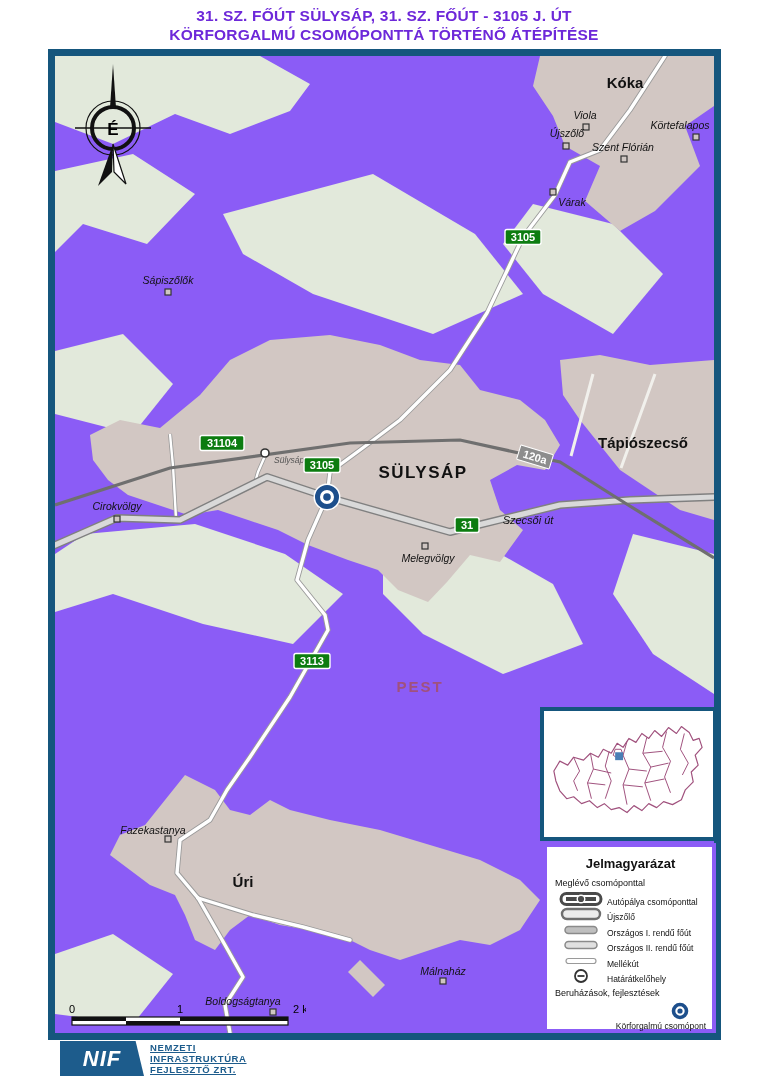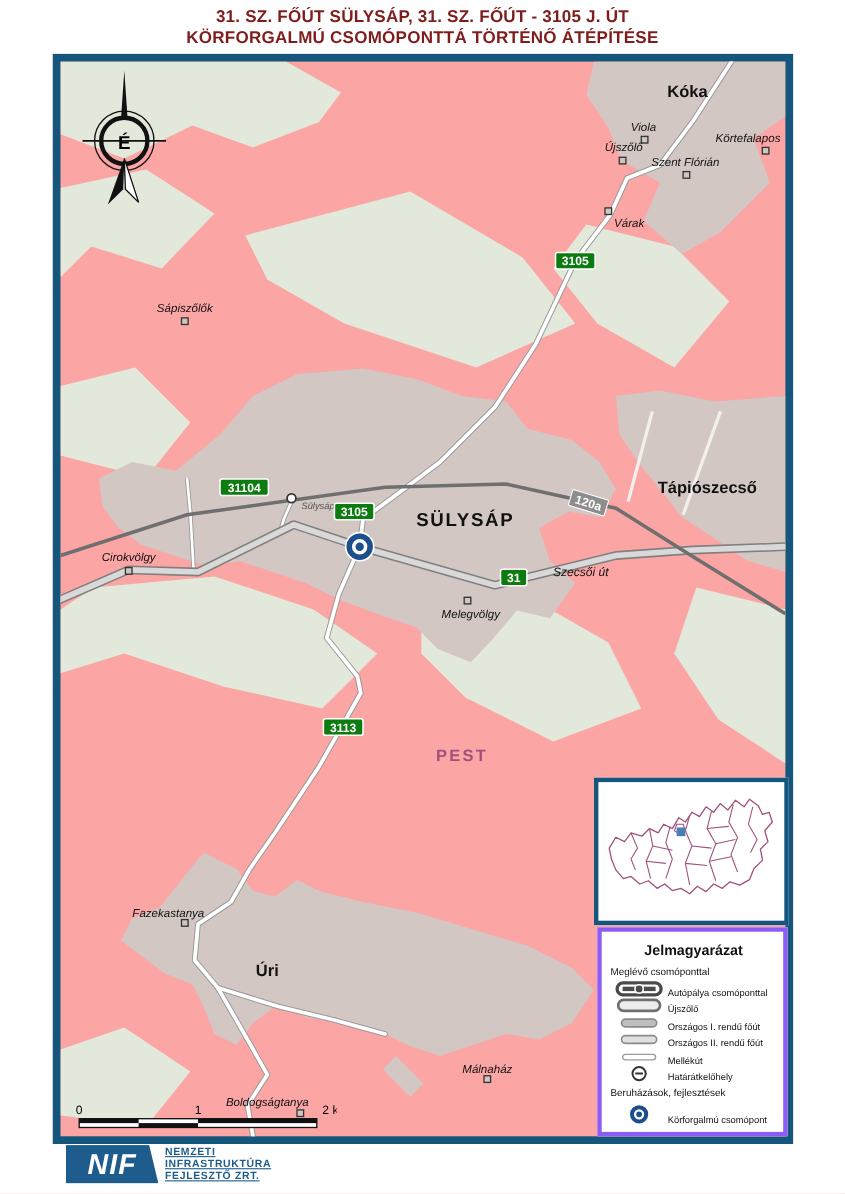--- a/index.html
+++ b/index.html
@@ -1,21 +1,21 @@
 <!DOCTYPE html>
 <html><head>
 <meta charset="utf-8">
 <style>
   html,body{margin:0;padding:0;background:#fff;}
   .page{position:relative;width:768px;height:1085px;background:#fff;overflow:hidden;
         font-family:"Liberation Sans",sans-serif;}
   .title{position:absolute;top:6px;left:0;width:100%;text-align:center;
-         color:#7f1d1d;font-weight:bold;font-size:15.5px;line-height:19px;letter-spacing:.2px;}
+         color:#6d28d9;font-weight:bold;font-size:15.5px;line-height:19px;letter-spacing:.2px;}
   .map-frame{position:absolute;left:48px;top:49px;width:673px;height:991px;
-             border:7px solid #15567d;box-sizing:border-box;background:#fca5a5;}
+             border:7px solid #15567d;box-sizing:border-box;background:#8b5cf6;}
   .map-svg{position:absolute;left:0;top:0;}
   
   .rail{fill:none;stroke:#6f6f6f;stroke-width:3.2;}
   .rcase{fill:none;stroke:#808080;stroke-width:8;stroke-linejoin:round;stroke-linecap:round;}
   .rfill{fill:none;stroke:#d9d9d9;stroke-width:5.2;stroke-linejoin:round;stroke-linecap:round;}
   .wcase{fill:none;stroke:#9a9a9a;stroke-width:5.2;stroke-linejoin:round;stroke-linecap:round;}
   .wfill{fill:none;stroke:#ffffff;stroke-width:3.4;stroke-linejoin:round;stroke-linecap:round;}
   .wcase2{fill:none;stroke:#9a9a9a;stroke-width:4;stroke-linejoin:round;}
   .wfill2{fill:none;stroke:#ffffff;stroke-width:2.4;stroke-linejoin:round;}
   .green{fill:#e2e9db;}
@@ -30,30 +30,30 @@
   .marker{fill:#cfc6c2;stroke:#333;stroke-width:1.2;}
   
   .inset{position:absolute;left:485px;top:651px;width:177px;height:134px;
          border:4px solid #15567d;background:#fff;box-sizing:border-box;}
   
   .legend{position:absolute;left:488px;top:787px;width:173px;height:190px;
           border:4px solid #8b5cf6;background:#fff;box-sizing:border-box;padding:7px 6px 0 8px;}
   .legend-title{font-size:13px;font-weight:bold;text-align:center;margin:2px 0 7px 0;color:#111;}
   .legend-heading{font-size:9px;color:#111;margin:4px 0 3px 0;}
   .legend-item{display:flex;align-items:flex-end;height:15.5px;}
-  .legend-item.tall{height:22px;}
+  .legend-item.tall{height:22px;flex-direction:column;}
   .legend-item .sym{width:52px;display:flex;justify-content:center;flex:none;}
   .legend-item .lab{font-size:8.5px;color:#111;}
   
   .scalebar{position:absolute;left:11px;top:947px;width:240px;height:28px;}
   
   .nif-emblem{position:absolute;left:60px;top:1041px;width:84px;height:35px;background:#1d5c8c;
               clip-path:polygon(0 0,90% 0,100% 100%,0 100%);
               display:flex;align-items:center;justify-content:center;}
-  .nif-emblem span{color:#fff;font-weight:bold;font-size:26px;font-style:italic;letter-spacing:1px;}
+  .nif-emblem span{color:#fff;font-weight:bold;font-size:22px;font-style:italic;letter-spacing:1px;}
   .nif-text{position:absolute;left:150px;top:1042px;color:#1d5c8c;font-weight:bold;
             font-size:9.5px;line-height:11px;letter-spacing:.6px;text-decoration:underline;}
 </style>
 </head>
 <body>
 
 <div class="page">
 
   <div class="title">
     <div>31. SZ. FŐÚT SÜLYSÁP, 31. SZ. FŐÚT - 3105 J. ÚT</div>

